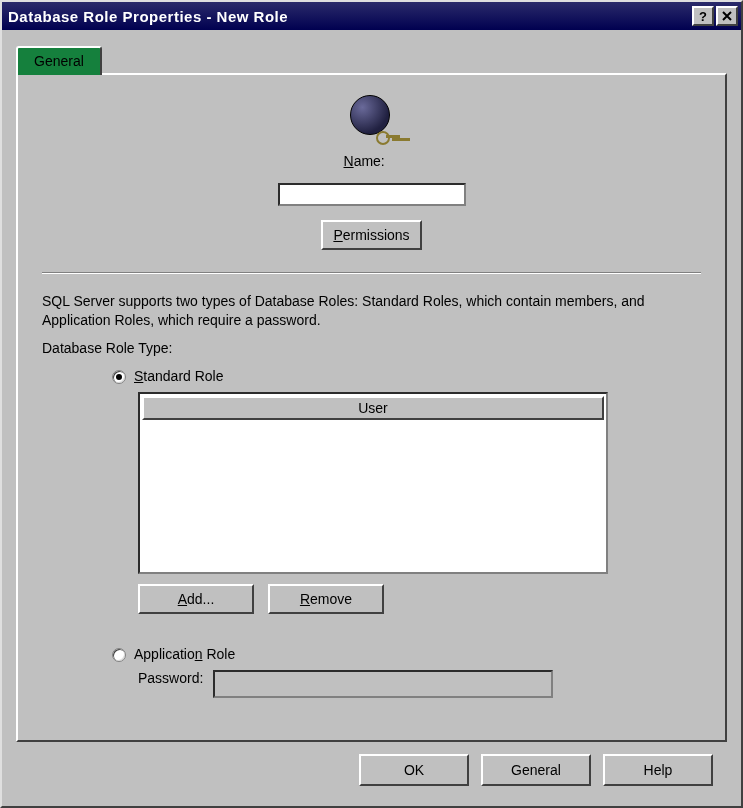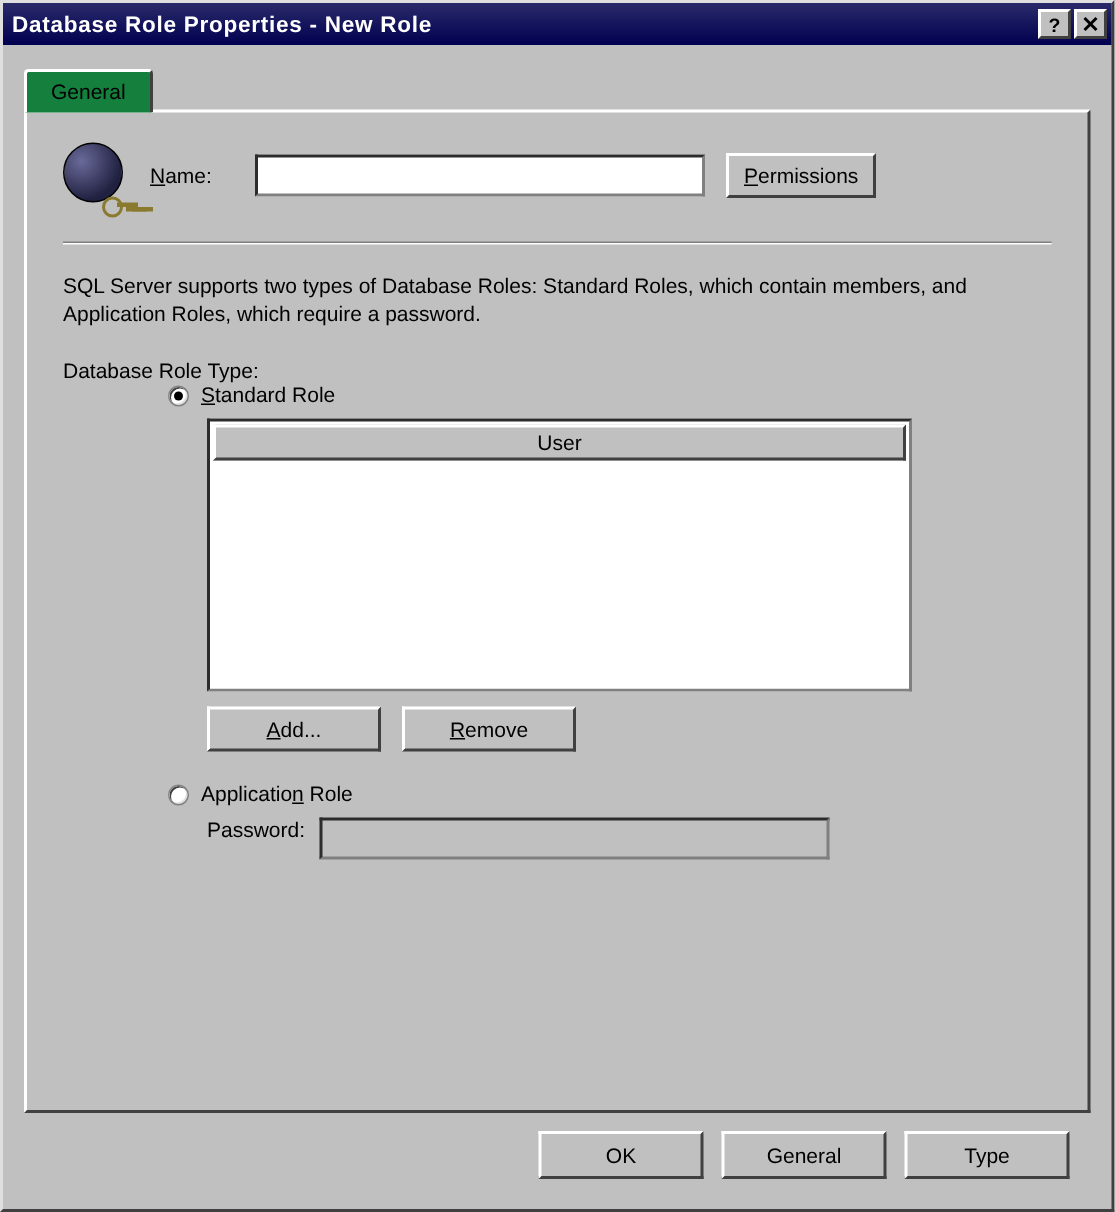--- a/index.html
+++ b/index.html
@@ -82,20 +82,21 @@
       border-color: #fff #404040 #404040 #fff;
       padding: 20px 24px 20px 24px;
       position: relative;
       margin-top: 0;
     }
     .name-row {
       display: flex;
       align-items: center;
       gap: 14px;
       margin-bottom: 22px;
+      flex-direction: column;
     }
     .icon-globe {
       width: 44px; height: 44px;
       position: relative;
     }
     .icon-globe .globe {
       width: 40px; height: 40px;
       border-radius: 50%;
       background: radial-gradient(circle at 30% 30%, #6a6a9a, #202040 70%);
       border: 1px solid #000;
@@ -148,25 +149,25 @@
     .btn3d .ul { text-decoration: underline; }
     .hr {
       height: 2px;
       border-top: 1px solid #808080;
       border-bottom: 1px solid #fff;
       margin: 0 0 18px 0;
     }
     .desc {
       font-size: 14px;
       line-height: 1.35;
-      margin-bottom: 20px;
+      margin-bottom: 10px;
     }
     .group-label {
       font-size: 14px;
-      margin-bottom: 0;
+      margin-bottom: 12px;
     }
     .radio-row {
       display: flex; align-items: flex-end; gap: 8px;
       margin-left: 70px;
       margin-bottom: 8px;
     }
     .radio {
       width: 14px; height: 14px;
       border-radius: 50%;
       background: #fff;
@@ -204,21 +205,21 @@
       height: 150px;
       background: #fff;
     }
     .list-btns {
       margin-left: 96px;
       margin-top: 10px;
       display: flex; gap: 14px;
     }
     .list-btns .btn3d { min-width: 116px; }
     .app-section {
-      margin-top: 20px;
+      margin-top: 32px;
     }
     .pwd-row {
       margin-left: 96px;
       display: flex; gap: 10px;
       margin-top: 8px;
     }
     .pwd-row .text-input { width: 340px; background:#c0c0c0;}
     .pwd-row .text-input[disabled]{ background:#c0c0c0; color:#808080;}
     .dialog-btns {
       display: flex;
@@ -296,16 +297,16 @@
           <span class="lbl">Password:</span>
           <input type="password" class="text-input" disabled="" value="" style="">
         </div>
       </div>
 
     </div>
 
     <div class="dialog-btns">
       <button class="btn3d">OK</button>
       <button class="btn3d">General</button>
-      <button class="btn3d">Type</button>
+      <button class="btn3d">Help</button>
     </div>
   </div>
 </div>
 
 </body></html>

